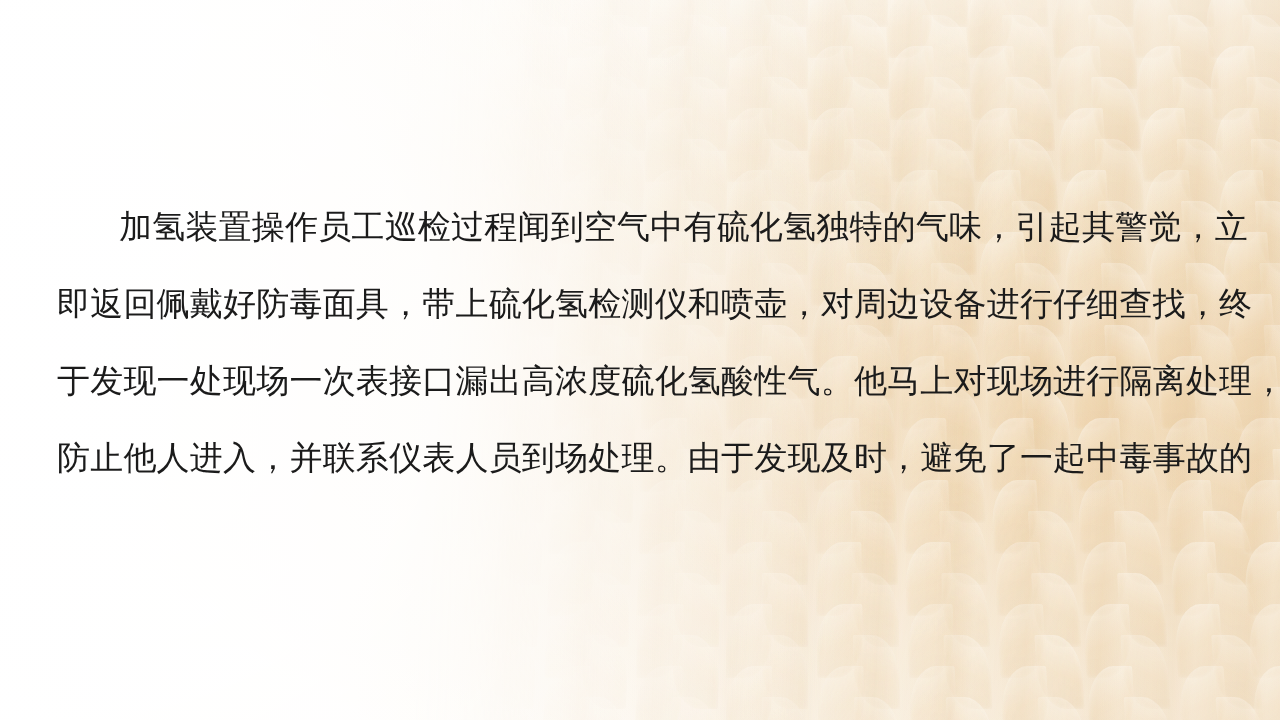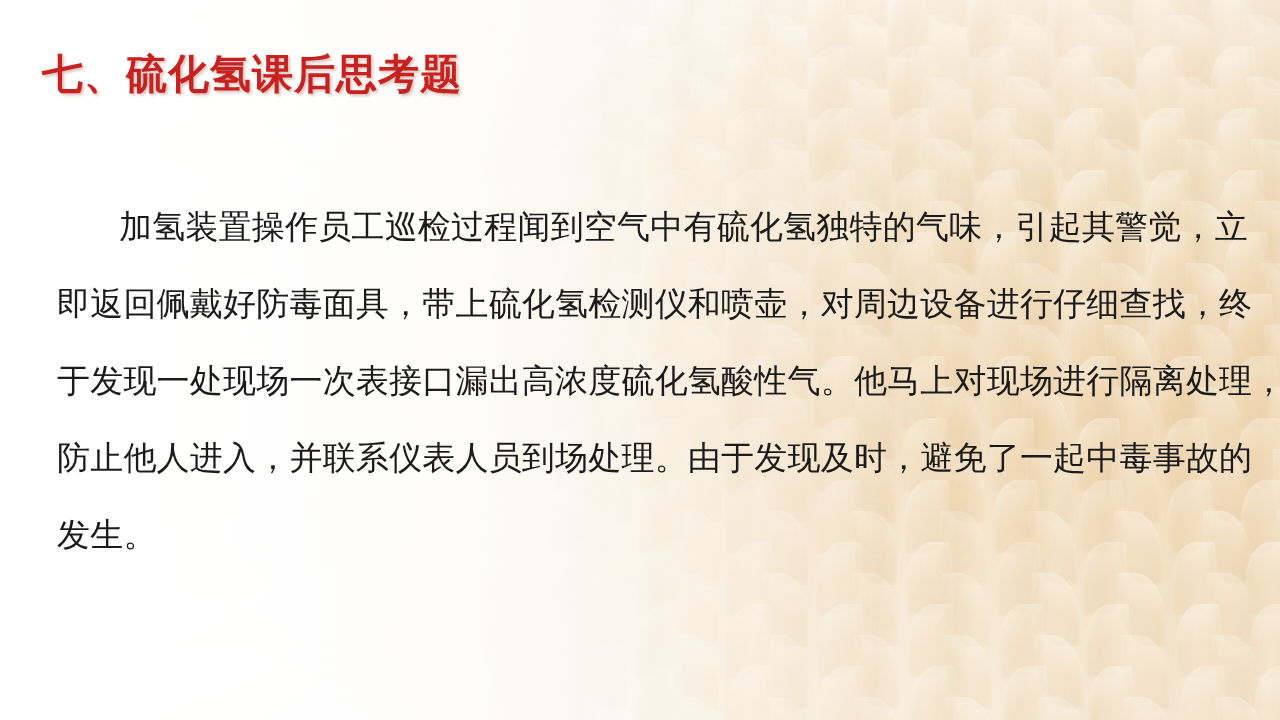--- a/index.html
+++ b/index.html
@@ -399,21 +399,20 @@
         <div class="blade r" style="top: 569px; opacity: 0.36;"></div>
         <div class="blade" style="top: 600px; opacity: 0.55;"></div>
         <div class="blade" style="top: 662px; opacity: 0.4;"></div>
         <div class="blade" style="top: 724px; opacity: 0.45;"></div>
       </div>
     </div>
   <div class="bg-layer bg-stalks"></div>
   <div class="bg-layer bg-haze"></div>
 
   <div id="content">
-    <div class="slide-title">七、硫化氢课后思考题</div>
 
     <div class="body-block" id="body-block">
         <div class="body-line indent justify">
           <span>加</span>
           <span>氢</span>
           <span>装</span>
           <span>置</span>
           <span>操</span>
           <span>作</span>
           <span>员</span>
@@ -553,18 +552,17 @@
           <span>免</span>
           <span>了</span>
           <span>一</span>
           <span>起</span>
           <span>中</span>
           <span>毒</span>
           <span>事</span>
           <span>故</span>
           <span>的</span>
         </div>
-        <div class="body-line">发生。</div>
         <div class="para-gap"></div>
       </div>
   </div>
 
 </div>
 
 </body></html>

